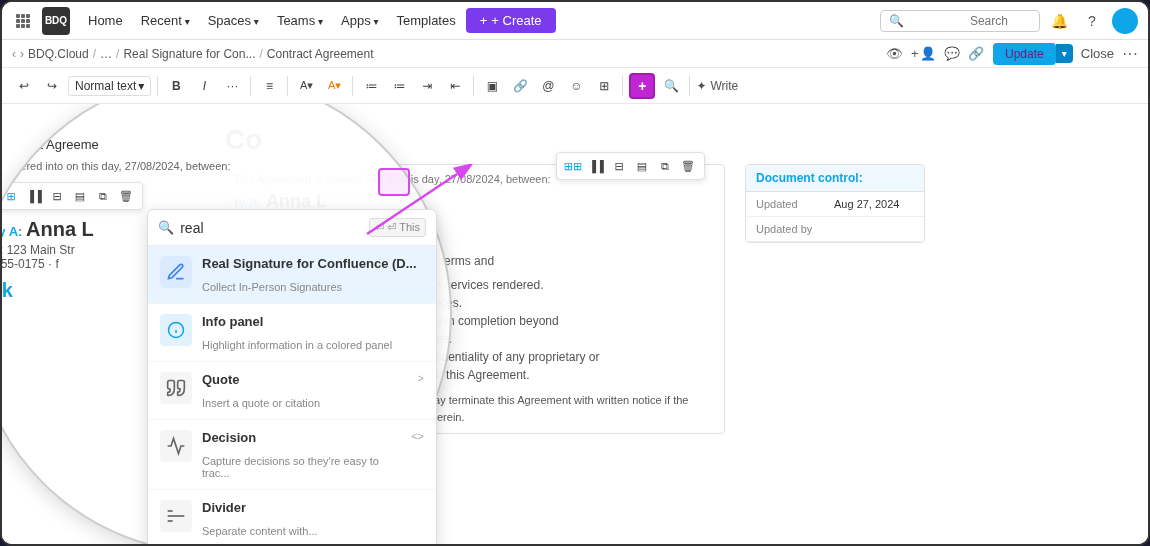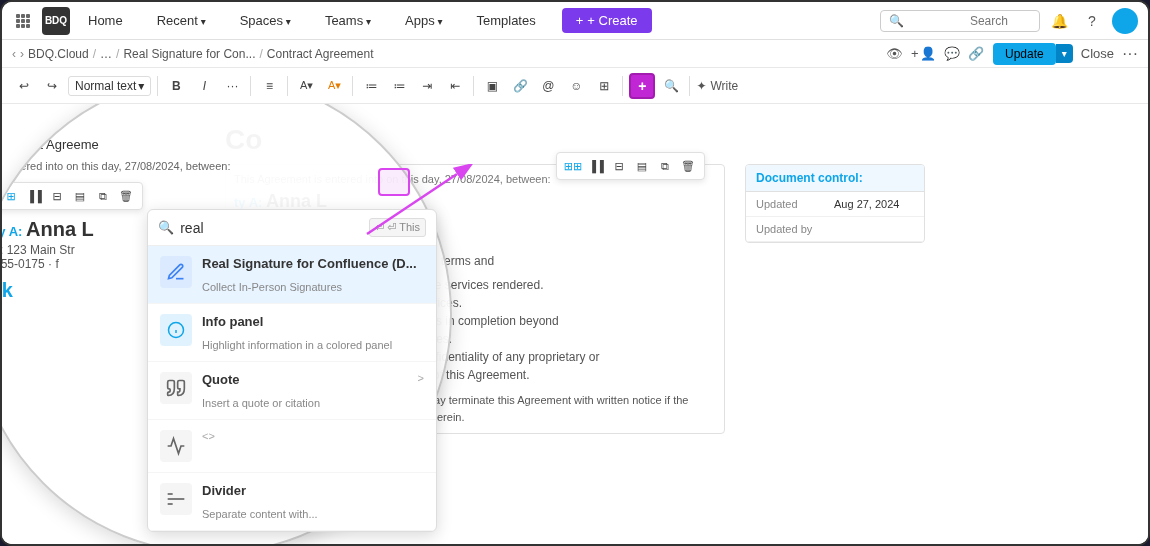--- a/index.html
+++ b/index.html
@@ -56,21 +56,21 @@
       display: flex;
       align-items: center;
       justify-content: center;
       margin-right: 4px;
       color: #666;
     }
 
     .nav-items {
       display: flex;
       align-items: center;
-      gap: 18px;
+      gap: 2px;
       flex: 1;
     }
 
     .nav-item {
       padding: 4px 8px;
       font-size: 13px;
       color: #333;
       cursor: pointer;
       border-radius: 3px;
       white-space: nowrap;
@@ -167,21 +167,21 @@
 
     .breadcrumb-right {
       margin-left: auto;
       display: flex;
       align-items: center;
       gap: 8px;
     }
 
     .btn-update {
       background: #0ea5e9;
-      color: #000000;
+      color: #701a75;
       border: none;
       padding: 4px 12px;
       border-radius: 4px;
       font-size: 12px;
       cursor: pointer;
       display: flex;
       align-items: center;
       gap: 2px;
     }
 
@@ -758,20 +758,24 @@
         </div>
         <div class="menu-item-shortcut">&gt;</div>
       </div>
 
       <div class="menu-item">
         <div class="menu-item-icon gray">
           <svg width="20" height="20" viewBox="0 0 24 24" fill="none" stroke="#666" stroke-width="2">
             <polyline points="22 12 18 12 15 21 9 3 6 12 2 12"></polyline>
           </svg>
         </div>
+        <div class="menu-item-text">
+          <div class="menu-item-title">Decision</div>
+          <div class="menu-item-desc">Capture decisions so they're easy to trac...</div>
+        </div>
         <div class="menu-item-shortcut">&lt;&gt;</div>
       </div>
 
       <div class="menu-item">
         <div class="menu-item-icon gray">
           <svg width="20" height="20" viewBox="0 0 24 24" fill="none" stroke="#666" stroke-width="2">
             <line x1="2" y1="12" x2="22" y2="12"></line>
             <line x1="2" y1="6" x2="8" y2="6"></line>
             <line x1="2" y1="18" x2="8" y2="18"></line>
           </svg>

